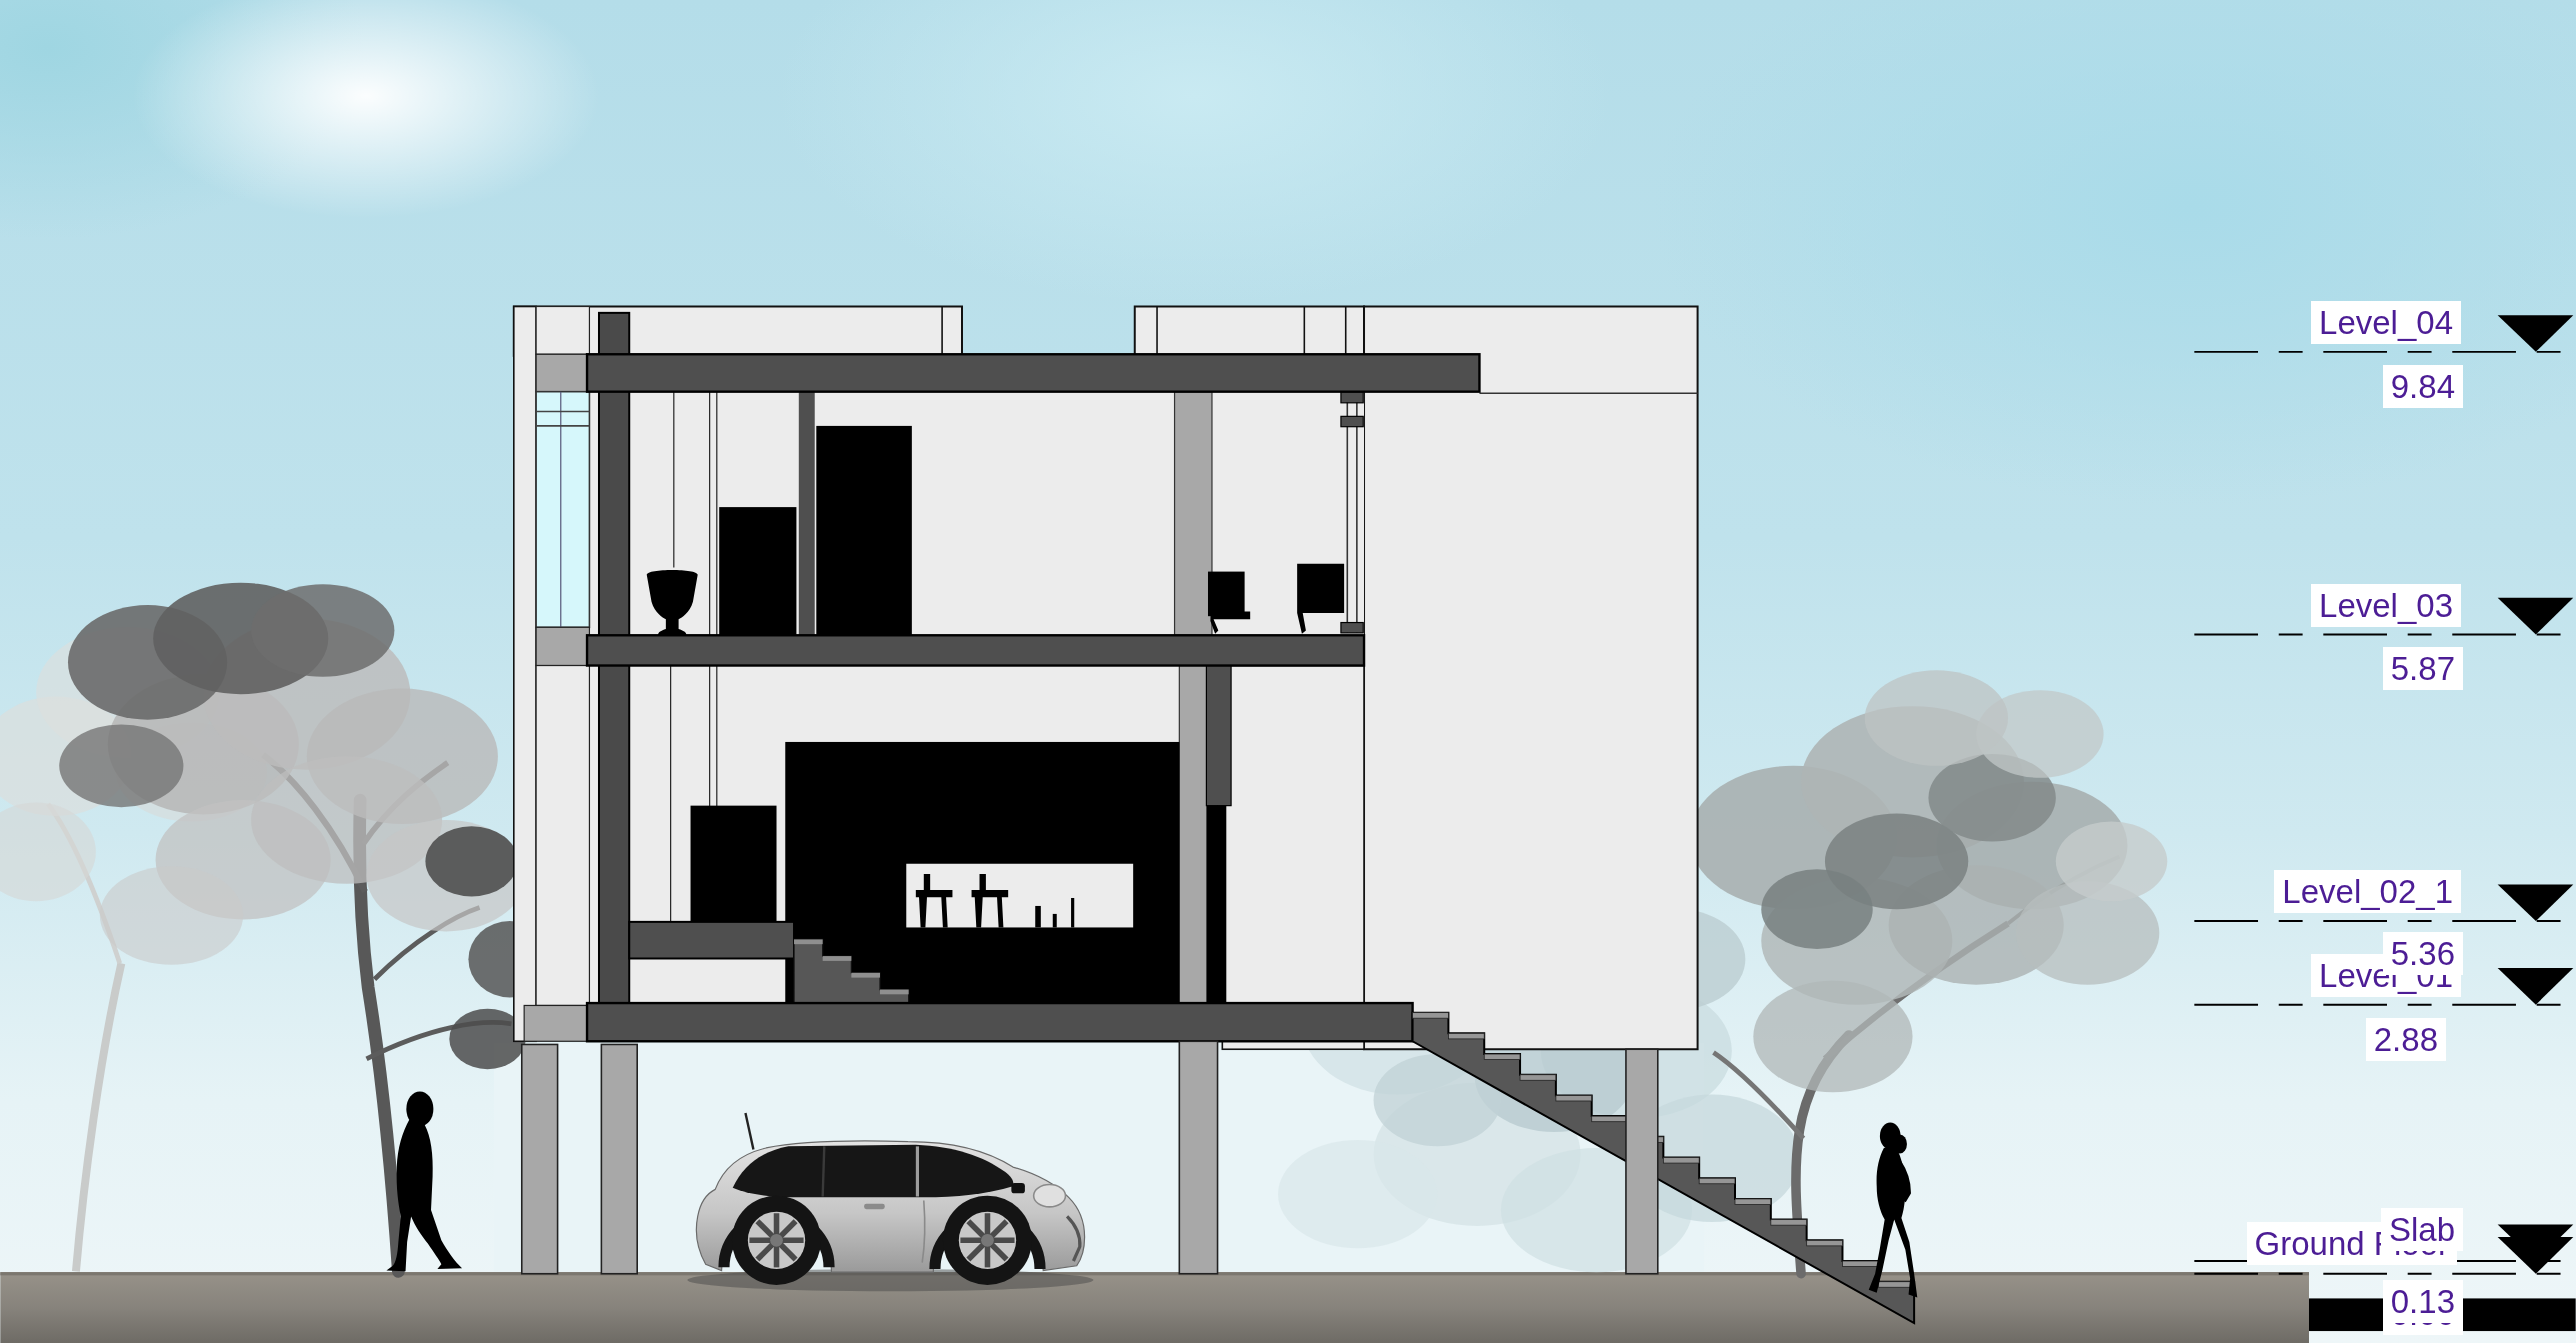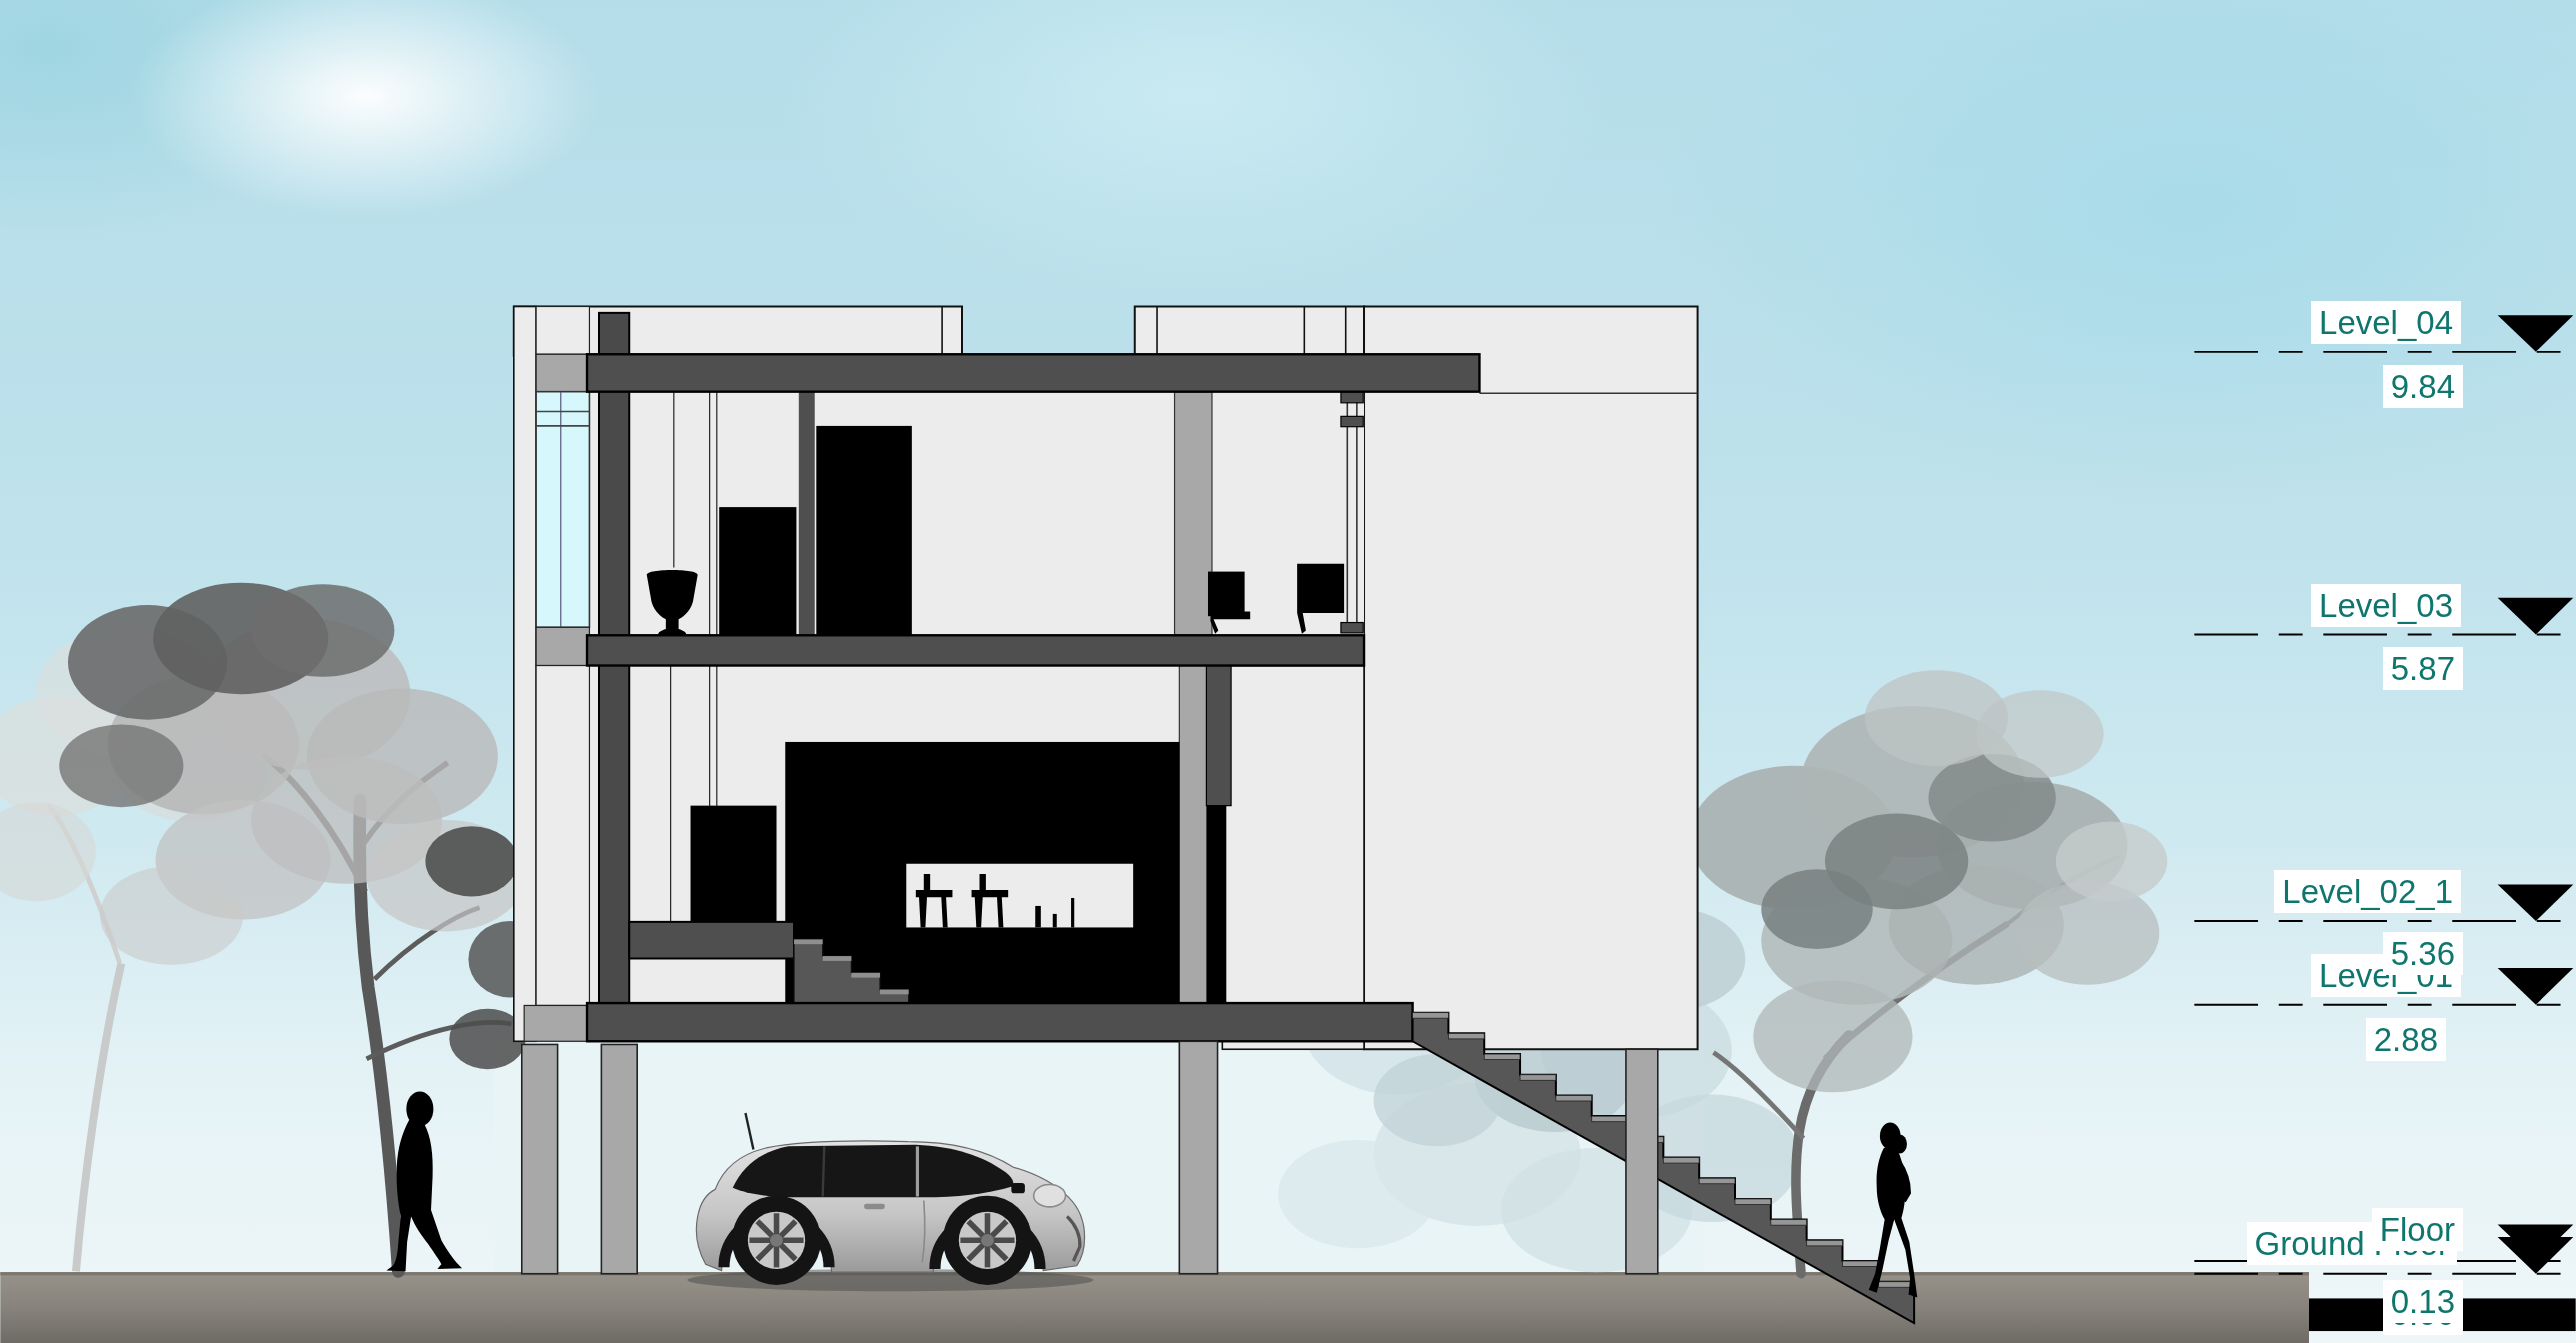--- a/index.html
+++ b/index.html
@@ -8,21 +8,21 @@
     font-family:"Liberation Sans", sans-serif;
     background:
       radial-gradient(ellipse 334px 175px at 366px 96px, rgba(255,255,255,.95), rgba(255,255,255,0) 70%),
       radial-gradient(ellipse 398px 239px at 48px 48px, #9fd6e2, rgba(159,214,226,0) 80%),
       radial-gradient(ellipse 717px 398px at 2190px 207px, #a9dbe9, rgba(169,219,233,0) 75%),
       radial-gradient(ellipse 557px 279px at 1194px 96px, #c9eaf2, rgba(201,234,242,0) 75%),
       linear-gradient(180deg,#b4dde9 0%, #bfe2ec 40%, #cfe9f0 62%, #e6f3f6 82%, #eef6f8 100%);
   }
   svg.draw{position:absolute;left:0;top:0;}
   .lbl{
-    position:absolute;background:#ffffff;color:#0f766e;
+    position:absolute;background:#ffffff;color:#4c1d95;
     font-size:33px;line-height:43px;padding:0 8px;white-space:nowrap;
   }
   .z1{z-index:1}.z2{z-index:2}.z3{z-index:3}
 </style>
 </head>
 <body>
 
 <div class="stage">
 
 <svg class="draw" width="2576" height="1343" viewBox="0 0 3235 1687">
@@ -292,18 +292,18 @@
 
 <div class="lbl z2" style="right:115px;top:584px">Level_03</div>
 <div class="lbl z2" style="right:113px;top:647px">5.87</div>
 
 <div class="lbl z2" style="right:115px;top:870px">Level_02_1</div>
 <div class="lbl z1" style="right:115px;top:954px">Level_01</div>
 <div class="lbl z3" style="right:113px;top:932px">5.36</div>
 <div class="lbl z2" style="right:130px;top:1018px">2.88</div>
 
 <div class="lbl z1" style="right:119px;top:1222px">Ground Floor</div>
-<div class="lbl z3" style="right:113px;top:1208px">Floor</div>
+<div class="lbl z3" style="right:113px;top:1208px">Slab</div>
 <div class="lbl z1" style="right:113px;top:1292px">0.00</div>
 <div class="lbl z3" style="right:113px;top:1280px">0.13</div>
 
 </div>
 
 
 </body></html>

